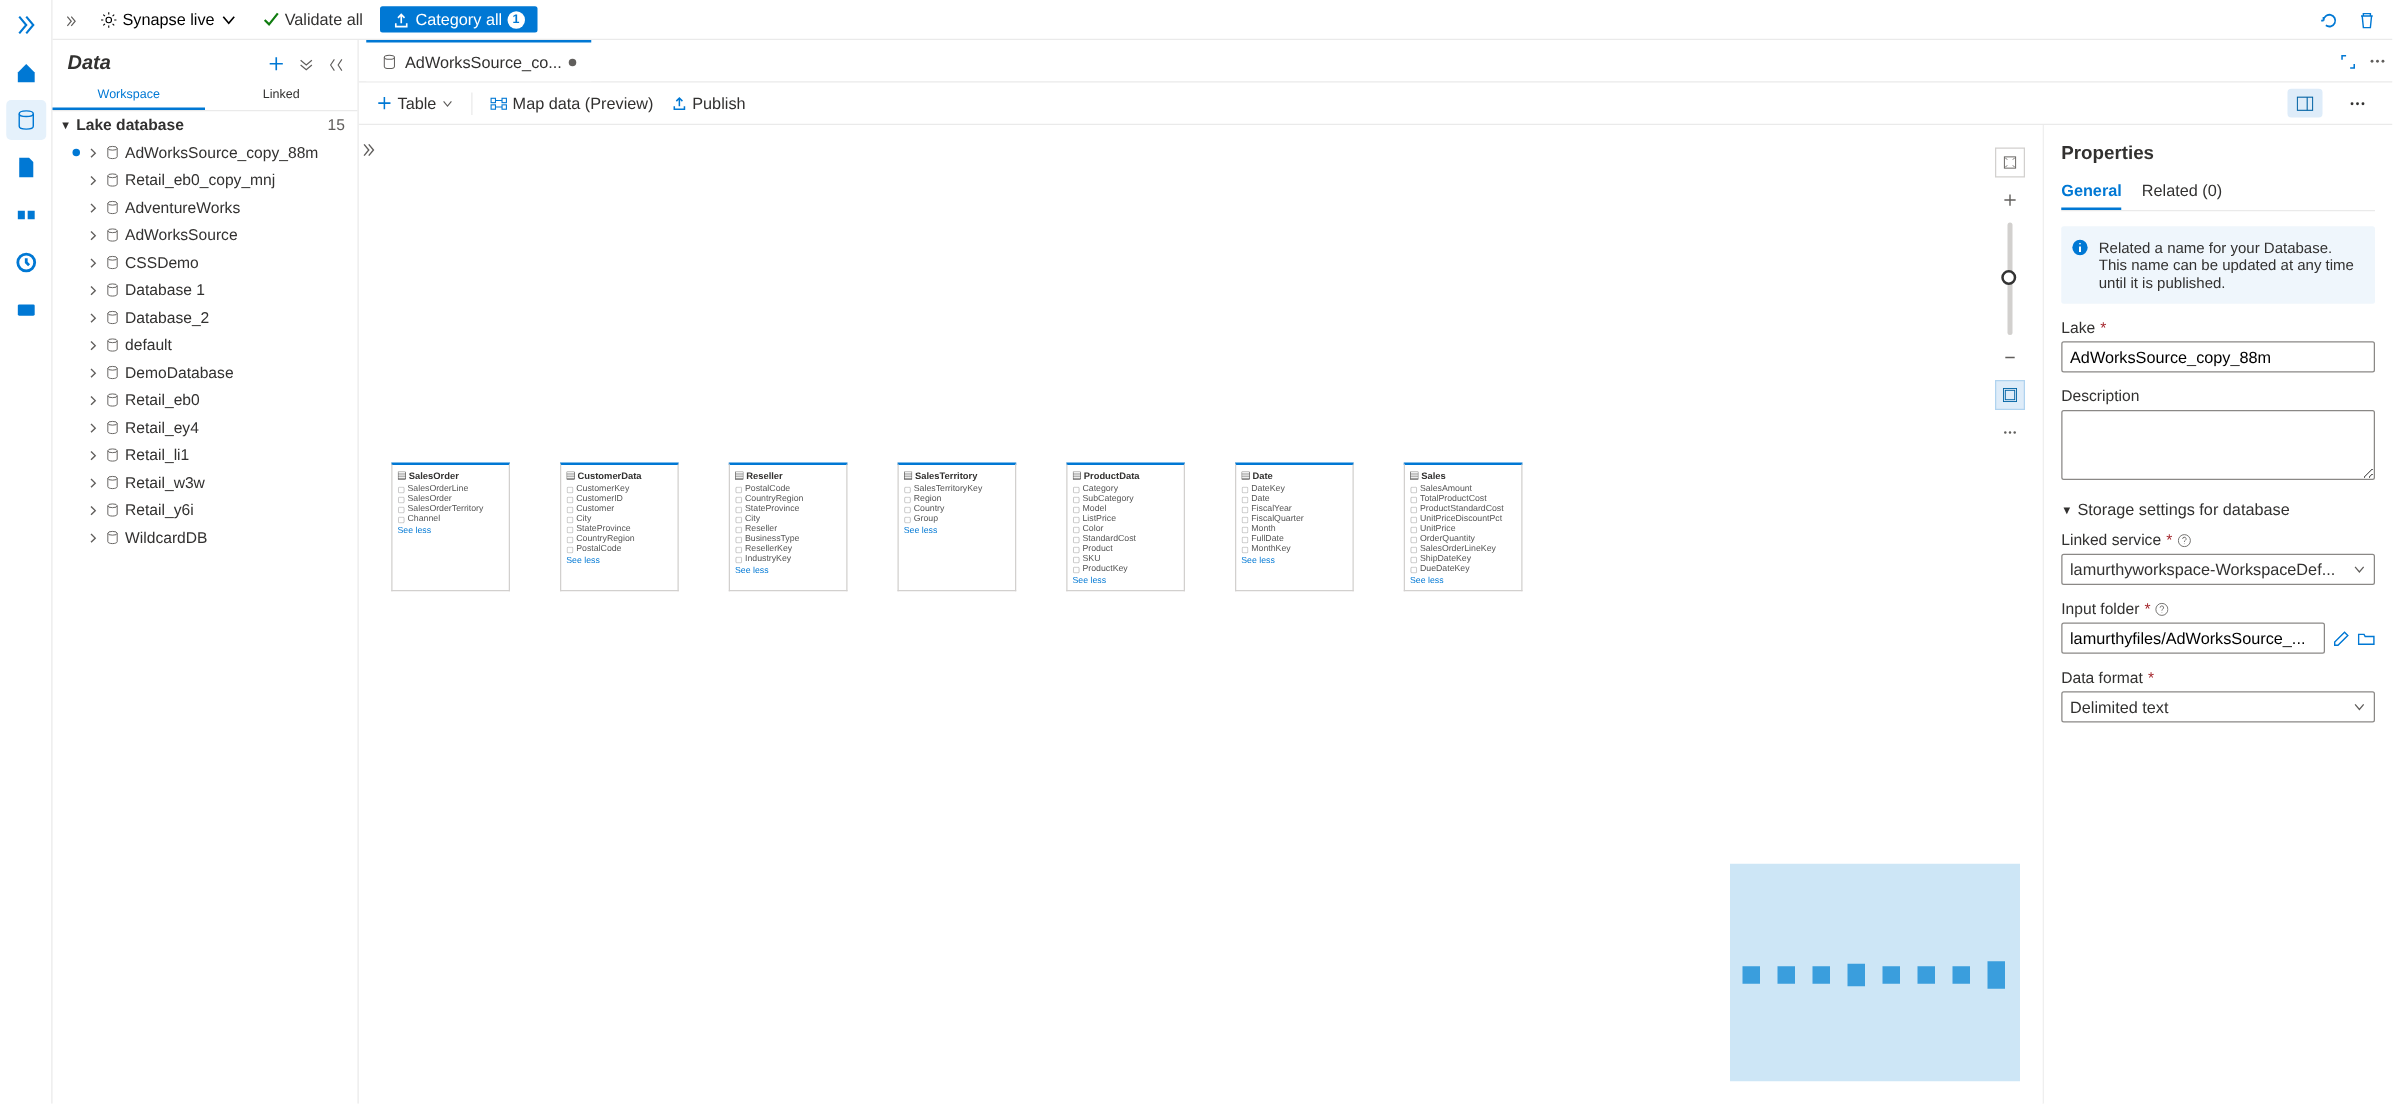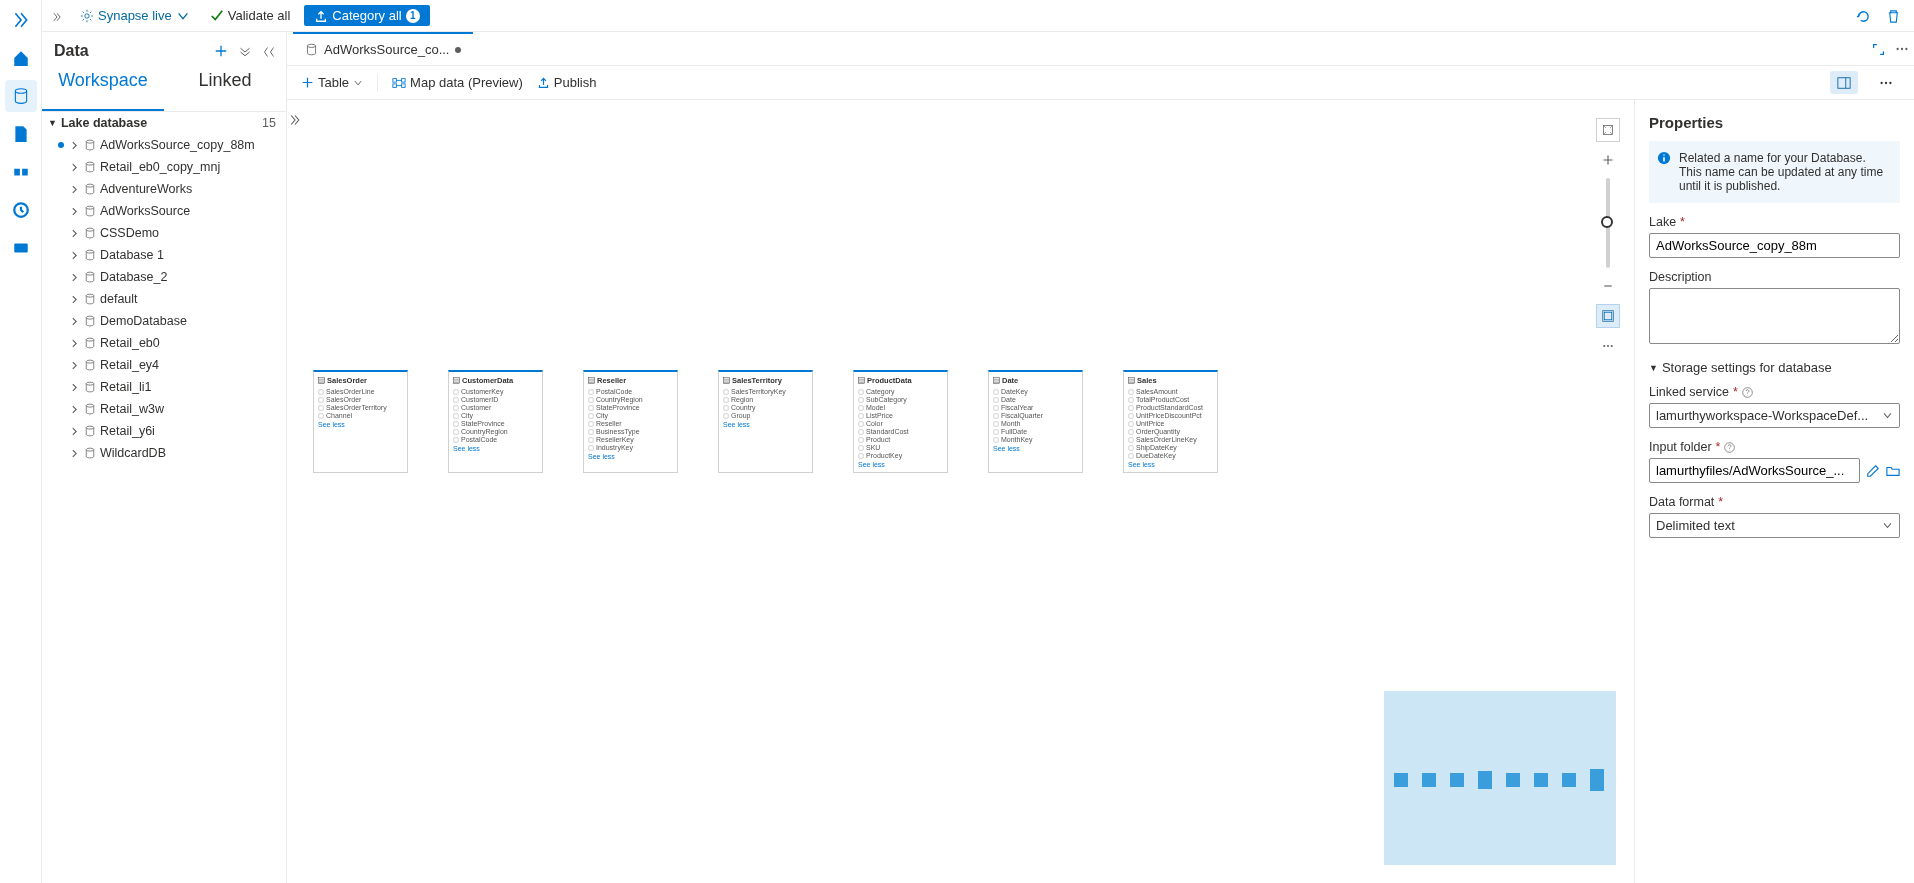--- a/index.html
+++ b/index.html
@@ -13,38 +13,38 @@
   .left-rail .hub-icon.active { background: #e5f1fb; }
 
   
   .main-col { flex: 1; display: flex; flex-direction: column; }
 
   
   .top-toolbar { height: 32px; display: flex; align-items: center; gap: 8px; padding: 0 10px; border-bottom: 1px solid #eaeaea; font-size: 13px; }
   .tb-btn { display: inline-flex; align-items: center; gap: 4px; padding: 2px 6px; cursor: pointer; border-radius: 2px; }
   .tb-btn svg { width: 14px; height: 14px; }
   .tb-chev-right { color: #605e5c; width:14px; }
-  .tb-btn.live { color: #0369a1; }
+  .tb-btn.live { color: #000000; }
   .tb-btn.validate { color: #0078d4; }
   .tb-btn.validate svg { color: #107c10; }
   .tb-btn.publish { background: #0078d4; color: #fff; padding: 3px 10px; }
   .tb-badge { background: #fff; color: #0078d4; border-radius: 50%; font-size: 10px; width: 14px; height: 14px; display: inline-flex; align-items: center; justify-content: center; font-weight: 600; }
   .top-toolbar .spacer { flex: 1; }
   .top-toolbar .right-ico { color: #0078d4; font-size: 14px; width: 22px; text-align: center; cursor: pointer; }
 
   
   .center-split { flex: 1; display: flex; min-height: 0; }
 
   
   .explorer { width: 245px; border-right: 1px solid #eaeaea; display: flex; flex-direction: column; }
   .explorer-header { display: flex; align-items: center; padding: 10px 8px 4px 12px; gap: 6px; }
-  .explorer-header h2 { font-size: 16px; font-weight: 600; flex: 1; }
+  .explorer-header h2 { font-size: 16px; font-weight: 600; flex: 1; font-style: italic; }
   .explorer-header .hdr-ico { color: #0078d4; cursor: pointer; width: 18px; text-align: center; }
   .explorer-tabs { display: flex; border-bottom: 1px solid #eaeaea; }
-  .explorer-tabs .tab { flex: 1; text-align: center; padding: 6px 0 18px; font-size: 18px; cursor: pointer; }
+  .explorer-tabs .tab { flex: 1; text-align: center; padding: 6px 0 5px; font-size: 10px; cursor: pointer; }
   .explorer-tabs .tab.active { color: #0078d4; border-bottom: 2px solid #0078d4; }
   .filter-wrap { padding: 6px 8px; }
   .filter-input { width: 100%; display: flex; align-items: center; border: 1px solid #8a8886; border-radius: 2px; padding: 2px 4px; gap: 4px; background:#fff;}
   .filter-input input { flex: 1; border: 0; outline: 0; font-size: 12px; }
   .filter-input svg { width: 12px; height: 12px; color: #605e5c; }
 
   .explorer ul { list-style: none; }
   .explorer li.group-head { display: flex; align-items: center; padding: 4px 10px 4px 6px; font-weight: 600; font-size: 12.5px; }
   .explorer li.group-head .cnt { margin-left: auto; color: #605e5c; font-weight: 400; }
   .explorer li.tree-item { display: flex; align-items: center; padding: 4px 10px 4px 16px; font-size: 12.5px; cursor: pointer; gap: 4px; }
@@ -939,20 +939,24 @@
               <div class="mini-box" style="left:94px;height:18px;top:80px"></div>
               <div class="mini-box" style="left:122px"></div>
               <div class="mini-box" style="left:150px"></div>
               <div class="mini-box" style="left:178px"></div>
               <div class="mini-box" style="left:206px;height:22px;top:78px;"></div>
             </div>
           </div>
 
           <div class="props">
             <h3>Properties</h3>
+            <div class="ptabs">
+              <div class="ptab active">General</div>
+              <div class="ptab">Related (0)</div>
+            </div>
             <div class="info-box">
               <svg class="info-ico">
                   <use href="#i-info"></use>
                 </svg>
               <span>Related a name for your Database. This name can be updated at any time until it is published.</span>
             </div>
 
             <div class="field-label">
               <span>Lake</span>
                 <span class="req">*</span>

